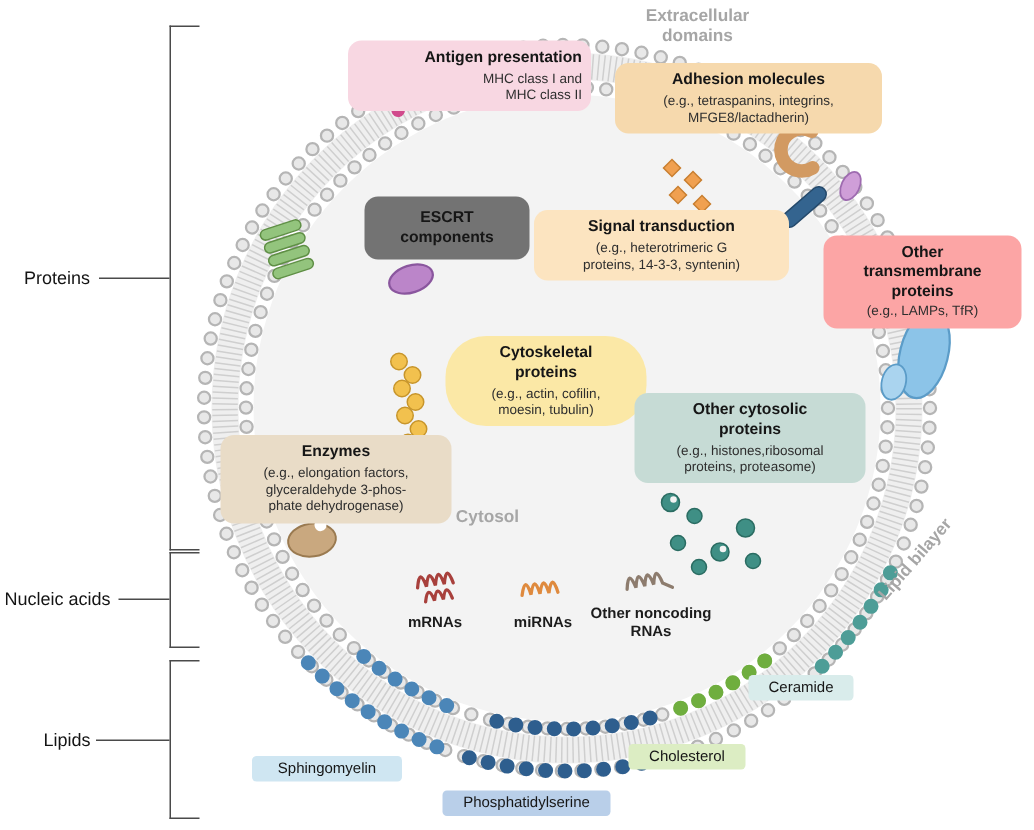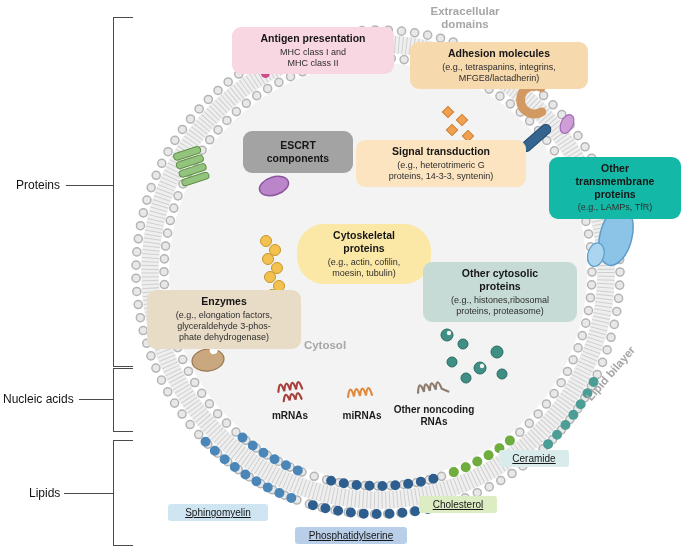--- a/index.html
+++ b/index.html
@@ -6,25 +6,25 @@
   .canvas{
     position:relative;width:689px;height:553px;background:#fff;overflow:hidden;
     font-family:"Liberation Sans",sans-serif;color:#1a1a1a;
   }
   .scene{position:absolute;left:0;top:0;z-index:0;}
 
   
   .box{position:absolute;z-index:3;border-radius:9px;padding:5px 6px;text-align:center;box-sizing:border-box;}
   .box .t{display:block;font-weight:bold;font-size:10.5px;line-height:1.22;white-space:pre-line;color:#161616;}
   .box .d{display:block;font-size:9px;line-height:1.25;margin-top:2px;white-space:pre-line;color:#2e2e2e;}
-  #box-antigen{left:232px;top:27px;width:162px;background:#f8d7e2;}
+  #box-antigen{left:232px;top:27px;width:162px;background:#f8d7e2;text-align:right;}
   #box-adhesion{left:410px;top:42px;width:178px;background:#f6d9ad;}
-  #box-escrt{left:243px;top:131px;width:110px;background:#a3a3a3;padding-top:8px;padding-bottom:8px;}
+  #box-escrt{left:243px;top:131px;width:110px;background:#737373;padding-top:8px;padding-bottom:8px;}
   #box-signal{left:356px;top:140px;width:170px;background:#fce4c0;}
-  #box-transmembrane{left:549px;top:157px;width:132px;background:#14b8a6;}
+  #box-transmembrane{left:549px;top:157px;width:132px;background:#fca5a5;}
   #box-transport{left:109px;top:186px;width:140px;background:#d8e7c5;}
   #box-cytoskeletal{left:297px;top:224px;width:134px;background:#fbe8a6;border-radius:27px;}
   #box-cytosolic{left:423px;top:262px;width:154px;background:#c6dbd5;}
   #box-enzymes{left:147px;top:290px;width:154px;background:#e9dcc7;}
 
   
   .glabel{position:absolute;z-index:2;color:#a6a6a6;font-weight:bold;font-size:11.5px;line-height:1.15;text-align:center;white-space:pre-line;}
   #lbl-extracellular{left:400px;top:5px;width:130px;}
   #lbl-cytosol{left:293px;top:339px;width:64px;}
   #lbl-bilayer{left:566px;top:367px;width:90px;transform:rotate(-49deg);transform-origin:center;}
@@ -43,21 +43,21 @@
   #tk-nucleic{left:79px;top:399px;width:34px;}
   #tk-lipids{left:64px;top:493px;width:49px;}
 
   
   .rna-label{position:absolute;z-index:3;font-size:10px;font-weight:bold;text-align:center;color:#1c1c1c;white-space:pre-line;line-height:1.2;}
   #lab-mrna{left:261px;top:410px;width:58px;}
   #lab-mirna{left:333px;top:410px;width:58px;}
   #lab-nc{left:390px;top:404px;width:88px;}
 
   
-  .lipid-label{position:absolute;z-index:3;font-size:10px;text-align:center;padding:3px 2px;border-radius:3px;color:#161616;box-sizing:border-box;text-decoration:underline;}
+  .lipid-label{position:absolute;z-index:3;font-size:10px;text-align:center;padding:3px 2px;border-radius:3px;color:#161616;box-sizing:border-box;}
   #lab-sphingomyelin{left:168px;top:504px;width:100px;background:#cfe6f2;}
   #lab-ps{left:295px;top:527px;width:112px;background:#b9cfe9;}
   #lab-chol{left:419px;top:496px;width:78px;background:#dcedc3;}
   #lab-ceramide{left:499px;top:450px;width:70px;background:#d9eceb;}
 </style>
 </head>
 <body>
 
 <div class="canvas">
 

